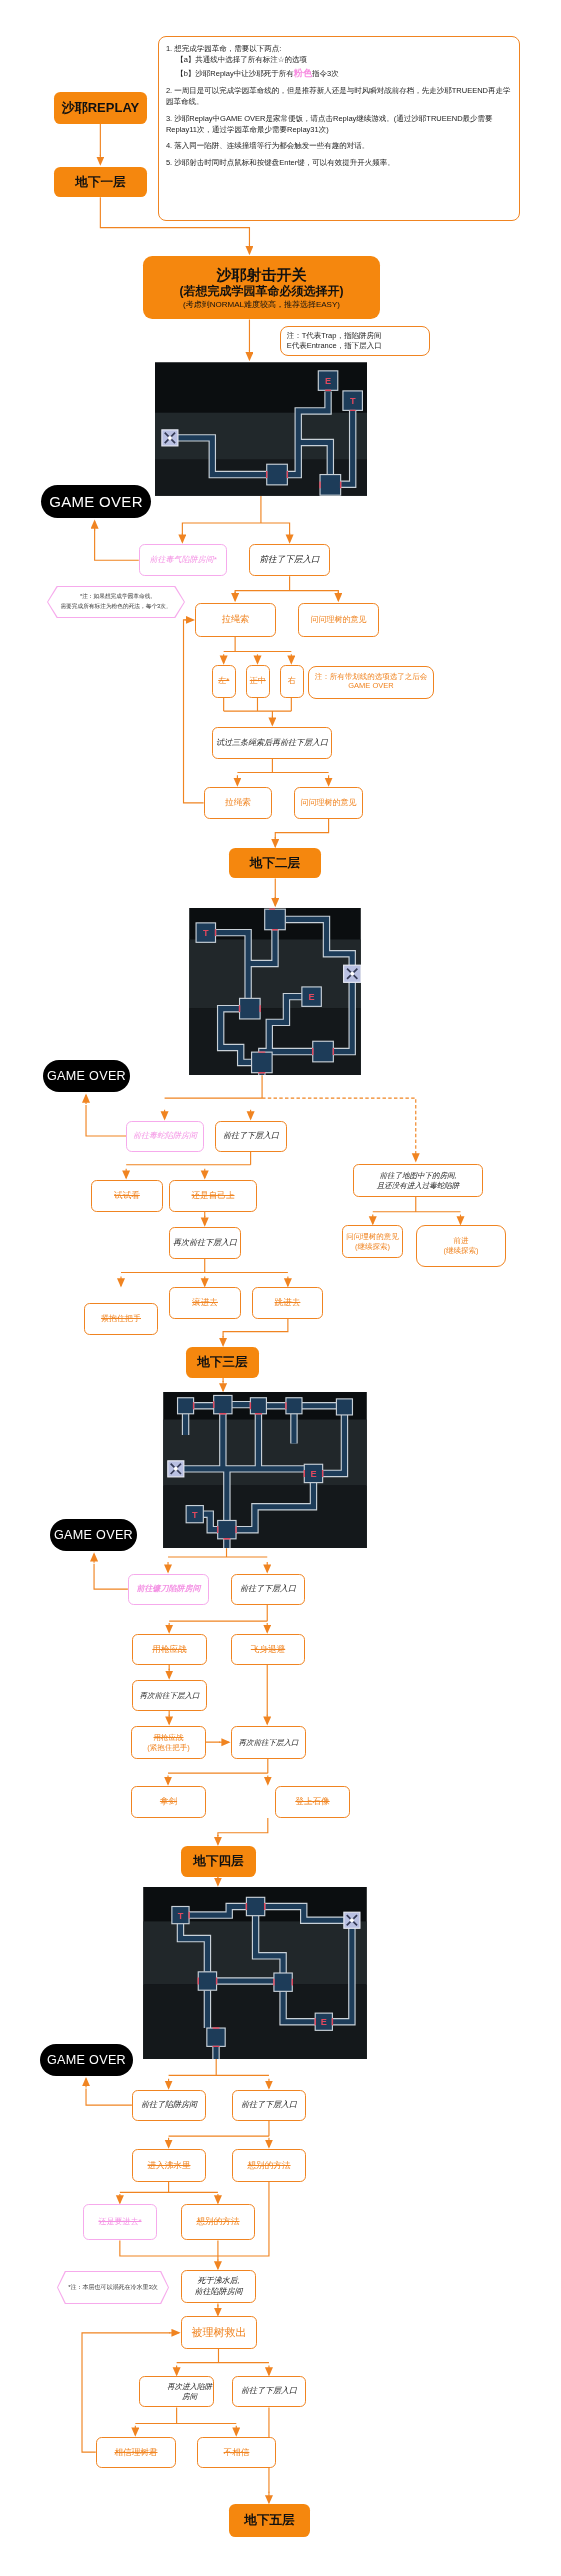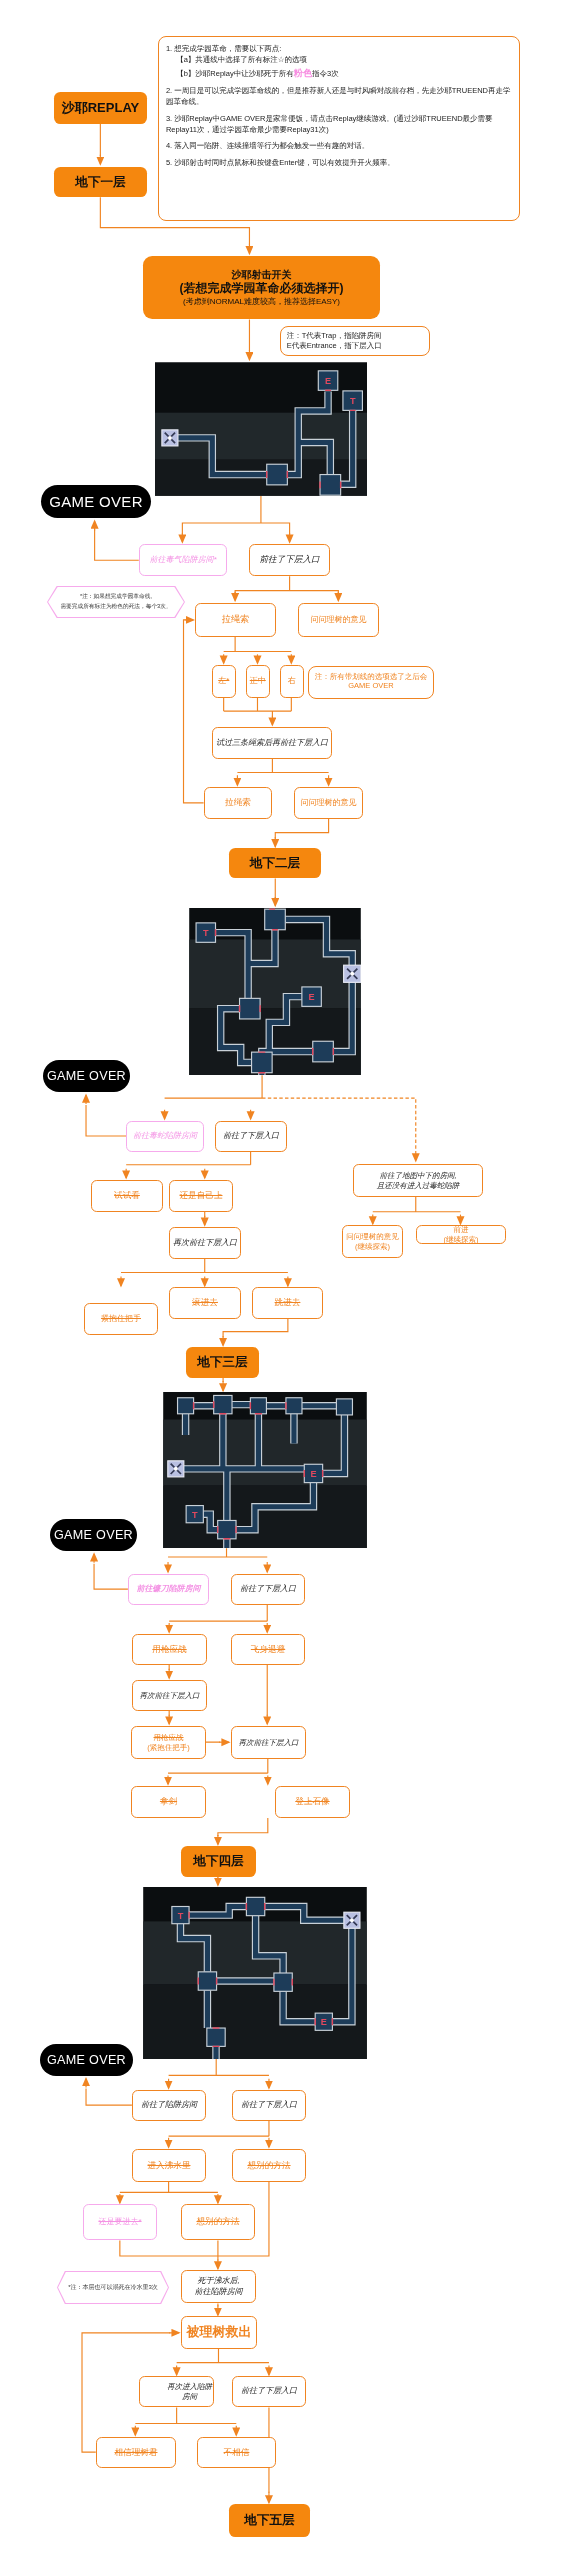--- a/index.html
+++ b/index.html
@@ -4,21 +4,21 @@
 <style>
   html,body{margin:0;padding:0;background:#fff;}
   #canvas{position:relative;width:562px;height:2576px;background:#fff;
     font-family:"Liberation Sans","DejaVu Sans",sans-serif;overflow:hidden;}
   #wires{position:absolute;left:0;top:0;z-index:0;}
   .n{position:absolute;box-sizing:border-box;background:#fff;border:0.9px solid #f08421;
      border-radius:5.7px;display:flex;flex-direction:column;align-items:center;justify-content:center;
      text-align:center;font-size:8.6px;line-height:1.3;color:#222;z-index:2;}
   .evt{font-style:italic;color:#1c1c1c;}
   .opt{color:#f08421;}
-  .optb{color:#f08421;font-weight:bold;font-size:13px;}
+  .optb{color:#f08421;font-weight:normal;font-size:11px;}
   .strike{text-decoration:line-through;}
   .pinknode{border-color:#f6aaec;color:#f492e4;}
   .ital{font-style:italic;}
   .floor{background:#f5870e;border:none;border-radius:6.3px;font-weight:bold;font-size:12.6px;color:#101010;}
   .go{background:#000;color:#fff;border:none;border-radius:17px;font-size:13px;letter-spacing:0.3px;}
   .notebox{border-radius:8px;align-items:flex-start;justify-content:flex-start;text-align:left;
      font-size:7.5px;padding:5.7px 6.9px;display:block;}
   .orangetext{color:#f08421;}
   .hexo{position:absolute;z-index:2;background:#f6aaec;
      clip-path:polygon(7% 0,93% 0,100% 50%,93% 100%,7% 100%,0 50%);}
@@ -123,21 +123,21 @@
     <div>3. 沙耶Replay中GAME OVER是家常便饭，请点击Replay继续游戏。(通过沙耶TRUEEND最少需要Replay11次，通过学园革命最少需要Replay31次)</div>
     <div style="height:4.6px;"></div>
     <div>4. 落入同一陷阱、连续撞墙等行为都会触发一些有趣的对话。</div>
     <div style="height:4.6px;"></div>
     <div>5. 沙耶射击时同时点鼠标和按键盘Enter键，可以有效提升开火频率。</div>
   </div>
 
   <div class="n floor" style="left:54px;top:167px;width:93px;height:30px;">地下一层</div>
 
   <div class="n floor" style="left:143px;top:256px;width:237px;height:63px;border-radius:9.2px;">
-    <span style="font-size:10px;">沙耶射击开关</span>
+    <span style="font-size:15px;">沙耶射击开关</span>
     <span style="font-size:12px;">(若想完成学园革命必须选择开)</span>
     <span style="font-size:8px;font-weight:normal;">(考虑到NORMAL难度较高，推荐选择EASY)</span>
   </div>
 
   <div class="n notebox" style="left:280px;top:326px;width:150px;height:30px;padding:4px 5.7px;">
     <div>注：T代表Trap，指陷阱房间</div>
     <div>E代表Entrance，指下层入口</div>
   </div>
 
   <svg class="mapsvg" style="left:155px;top:362px;" width="212" height="134" viewBox="0 0 370 233">
@@ -213,28 +213,28 @@
   <div class="n go" style="left:43px;top:1060px;width:87px;height:32px;font-size:12.6px;">GAME OVER</div>
   <div class="n pinknode ital f14" style="left:126px;top:1121px;width:78px;height:31px;">前往毒蛇陷阱房间</div>
   <div class="n evt f14" style="left:215px;top:1121px;width:72px;height:31px;">前往了下层入口</div>
 
   <div class="n evt f13" style="left:353px;top:1164px;width:130px;height:33px;">
     <span>前往了地图中下的房间,</span>
     <span>且还没有进入过毒蛇陷阱</span>
   </div>
 
   <div class="n opt strike" style="left:91px;top:1180px;width:72px;height:32px;">试试看</div>
-  <div class="n opt strike" style="left:169px;top:1180px;width:64px;height:32px;">还是自己上</div>
+  <div class="n opt strike" style="left:169px;top:1180px;width:88px;height:32px;">还是自己上</div>
   <div class="n evt f14" style="left:169px;top:1227px;width:72px;height:32px;">再次前往下层入口</div>
 
   <div class="n opt f13" style="left:342px;top:1225px;width:61px;height:33px;">
     <span>问问理树的意见</span>
     <span>(继续探索)</span>
   </div>
-  <div class="n opt f13" style="left:416px;top:1225px;width:90px;height:19px;">
+  <div class="n opt f13" style="left:416px;top:1225px;width:90px;height:42px;border-radius:9px;">
     <span>前进</span>
     <span>(继续探索)</span>
   </div>
 
   <div class="n opt strike f14" style="left:84px;top:1287px;width:74px;height:32px;margin-top:16px;">紧抱住把手</div>
   <div class="n opt strike" style="left:169px;top:1287px;width:72px;height:32px;">滚进去</div>
   <div class="n opt strike" style="left:252px;top:1287px;width:71px;height:32px;">跳进去</div>
   <div class="n floor" style="left:186px;top:1347px;width:73px;height:31px;">地下三层</div>
 
   <svg class="mapsvg" style="left:163px;top:1392px;" width="204" height="156" viewBox="0 0 355 272">

